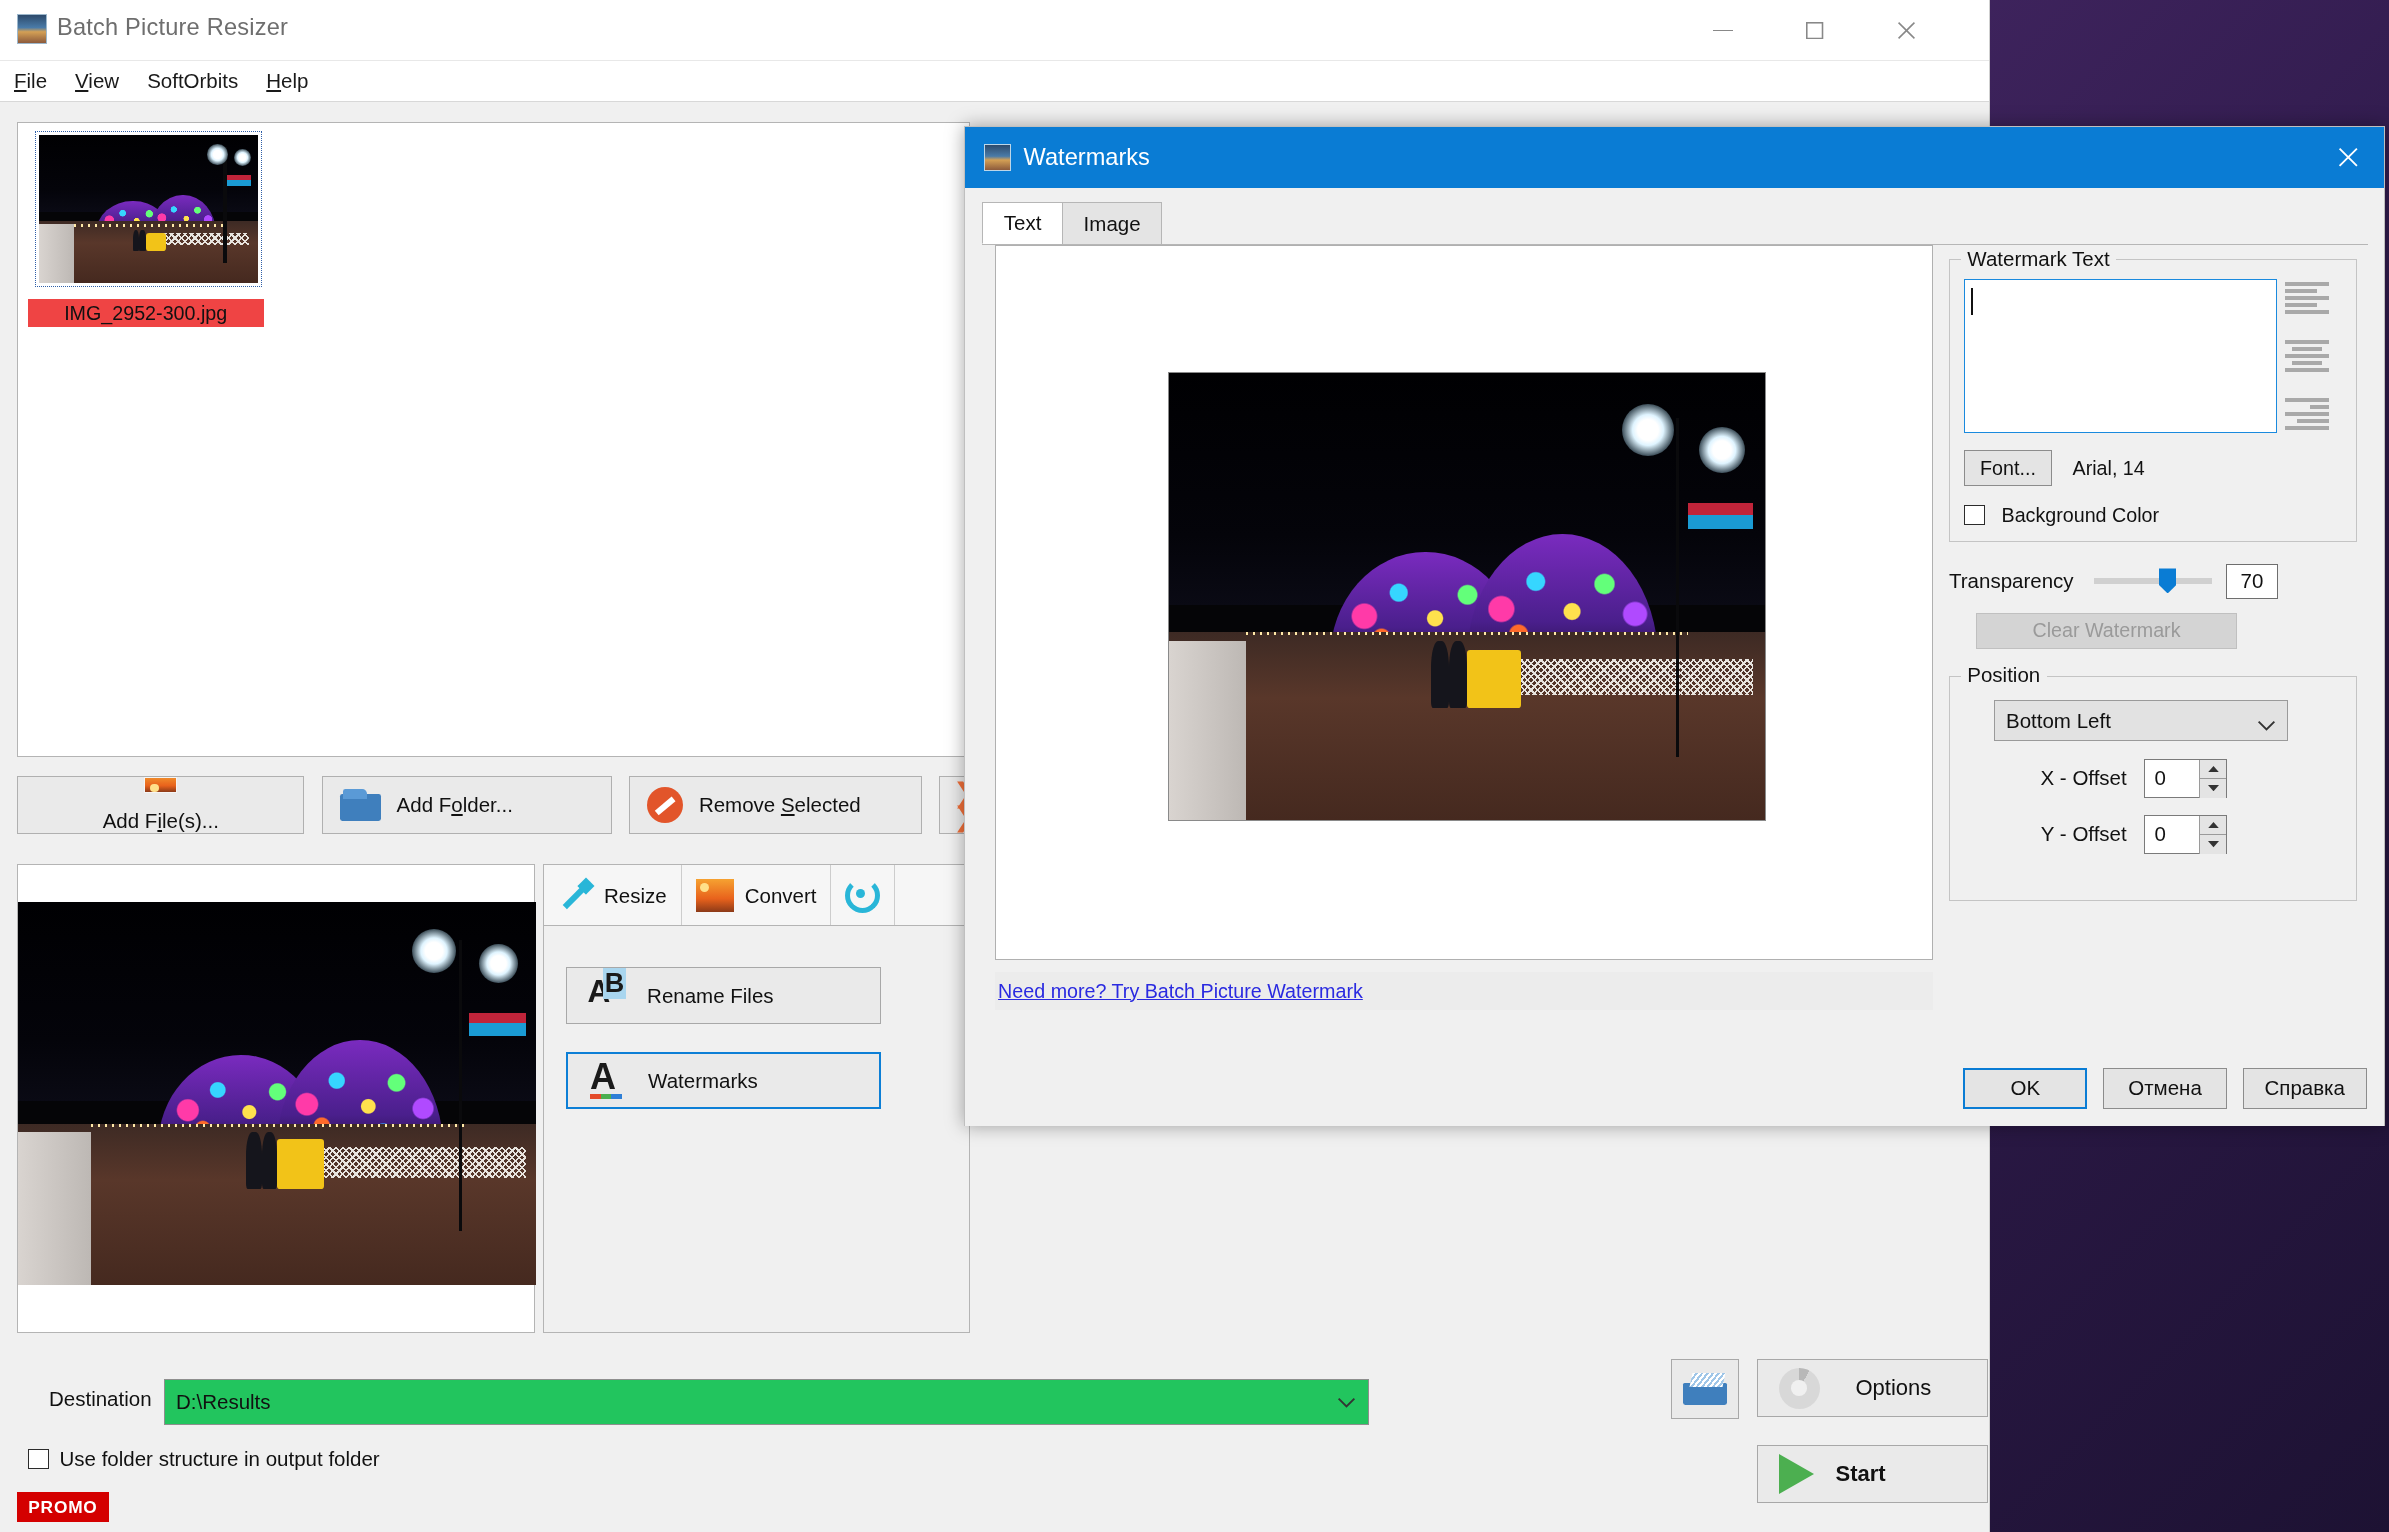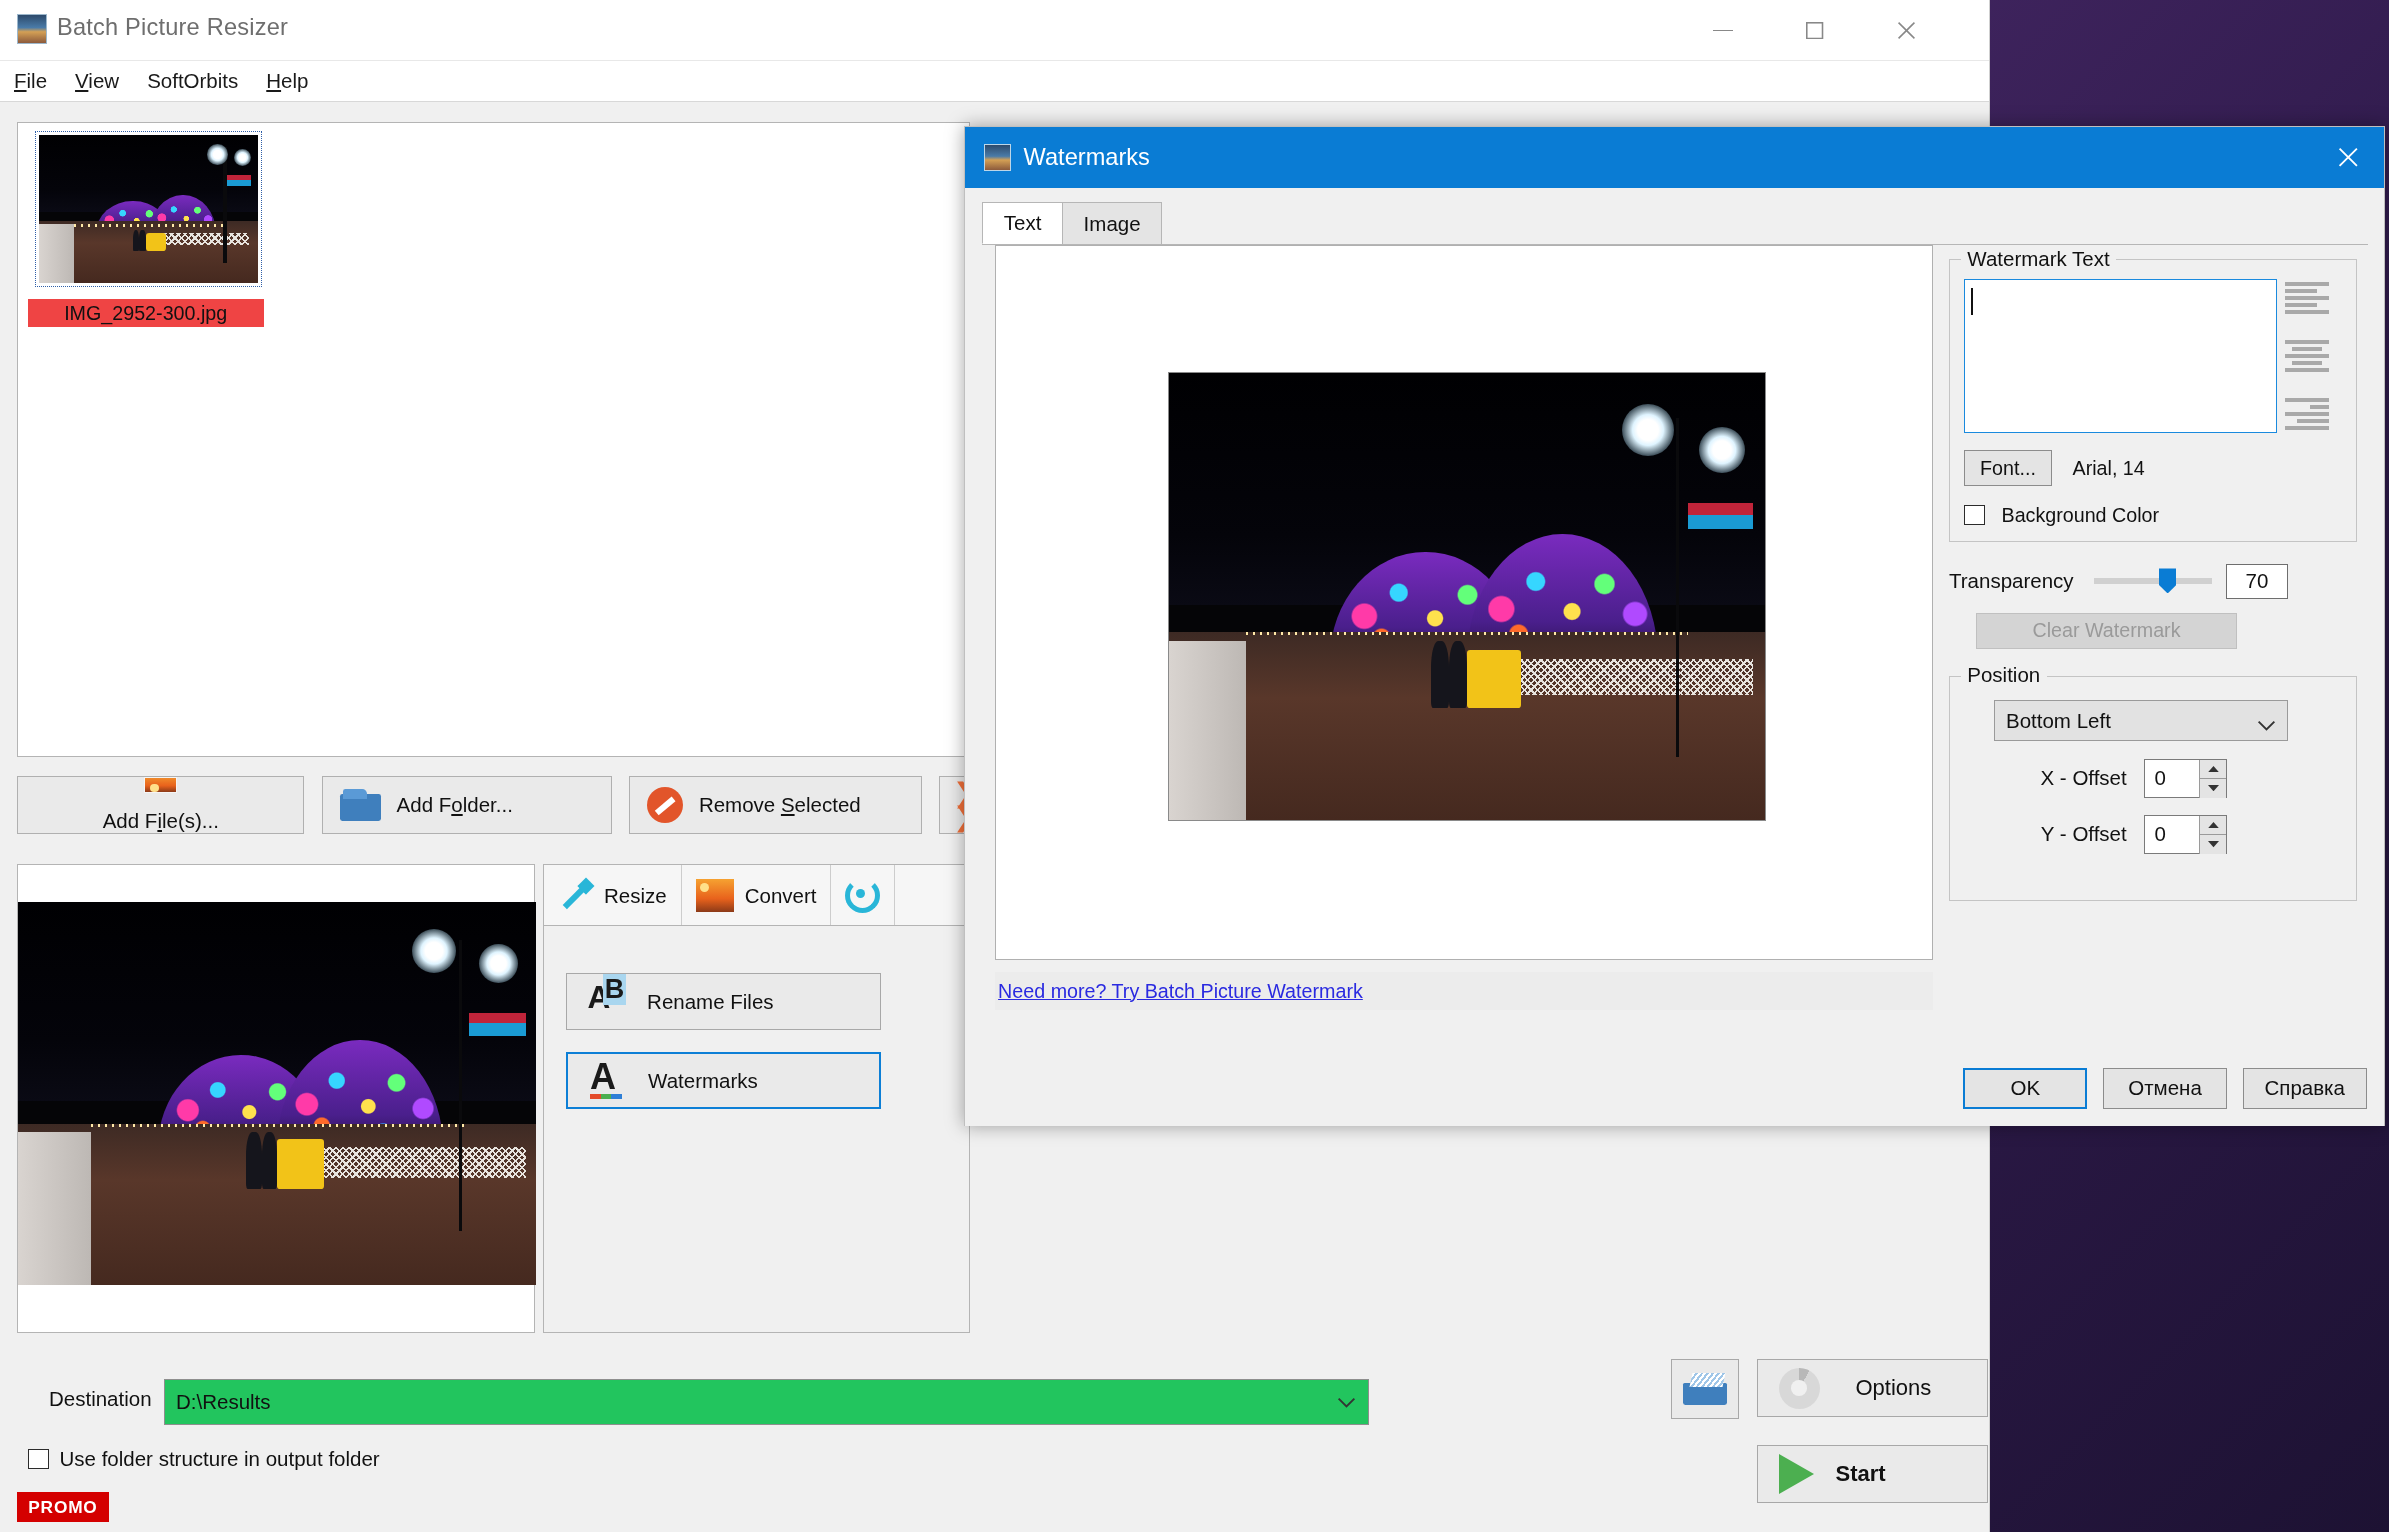--- a/index.html
+++ b/index.html
@@ -202,21 +202,21 @@
 
   .taskbtn {
     position: absolute; left: 22px;
     width: 315px; height: 57px;
     background: #eaeaea;
     border: 0.8px solid #a8a8a8;
     display: flex; align-items: center; gap: 23.6px;
     padding: 0 20.5px;
     font-size: 20.5px; color: #111;
   }
-  #btn-rename { top: 102px; margin-top: 6px; }
+  #btn-rename { top: 102px; }
   #btn-watermarks { top: 187px; border: 2.4px solid #0d7fd6; background:#eaeaea; }
   .ic-ab { width:36px;height:36px; position:relative; }
   .ic-ab:before { content:'A'; position:absolute; left:0; top:-4.7px; font-size:31.5px; font-weight:bold; color:#1a1a1a; }
   .ic-ab:after { content:'B'; position:absolute; left:15.7px; top:-9.4px; font-size:27px; font-weight:bold; color:#1a1a1a;
     background:#a9d6ef; padding:0 1.6px; }
   .ic-A { width:36px;height:36px; position:relative; }
   .ic-A:before { content:'A'; position:absolute; left:1.6px; top:-6.3px; font-size:36px; font-weight:bold; color:#1a1a1a; }
   .ic-A:after { content:''; position:absolute; left:1.6px; bottom:0; width:31.5px;height:4.7px;
     background: linear-gradient(90deg,#e44b2a 0 33%, #4caf50 33% 66%, #2f7fd6 66% 100%); }
 
@@ -420,21 +420,21 @@
     display:flex; align-items:center;
   }
   #slider-track { width:100%; height:6.3px; background:#d0d0d0; }
   #slider-thumb {
     position:absolute; left: 65px; top: 3.1px;
     width: 17.3px; height: 25px;
     background:#0a7cd4;
     clip-path: polygon(0 0, 100% 0, 100% 66%, 50% 100%, 0 66%);
   }
   #transparency-value {
-    width: 62px; height: 35px;
+    width: 52px; height: 35px;
     background:#fff; border:0.8px solid #6e6e6e;
     display:flex;align-items:center;justify-content:center;
     font-size:20.5px;color:#111;
   }
 
   #clear-wm-btn {
     margin: 14px 0 0 27px;
     width: 261px; height: 36px;
     background:#d4d4d4; border:0.8px solid #c0c0c0;
     display:flex;align-items:center;justify-content:center;

